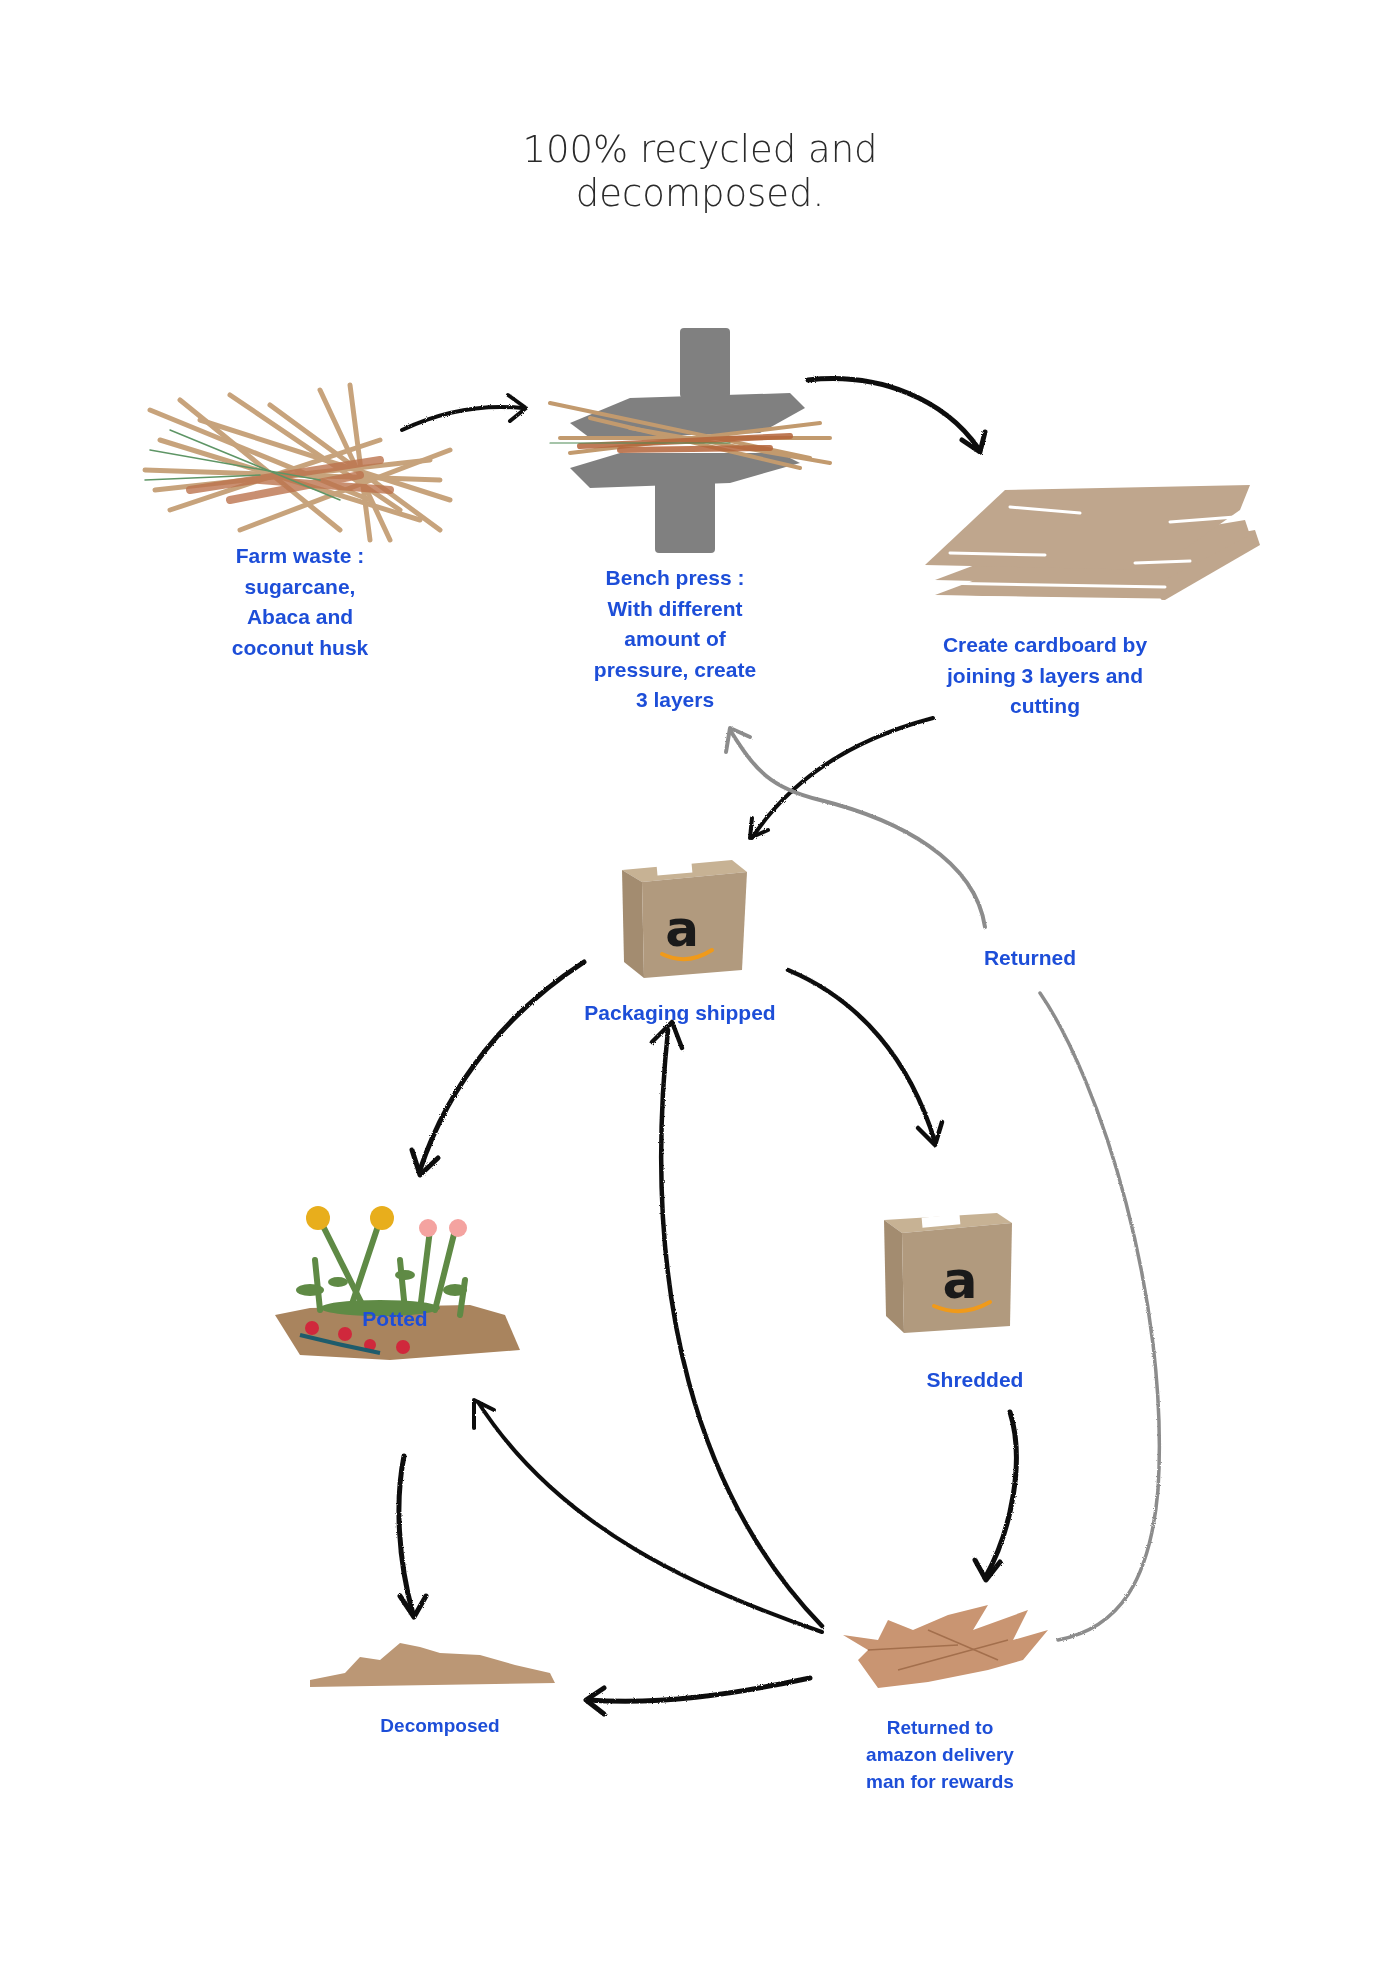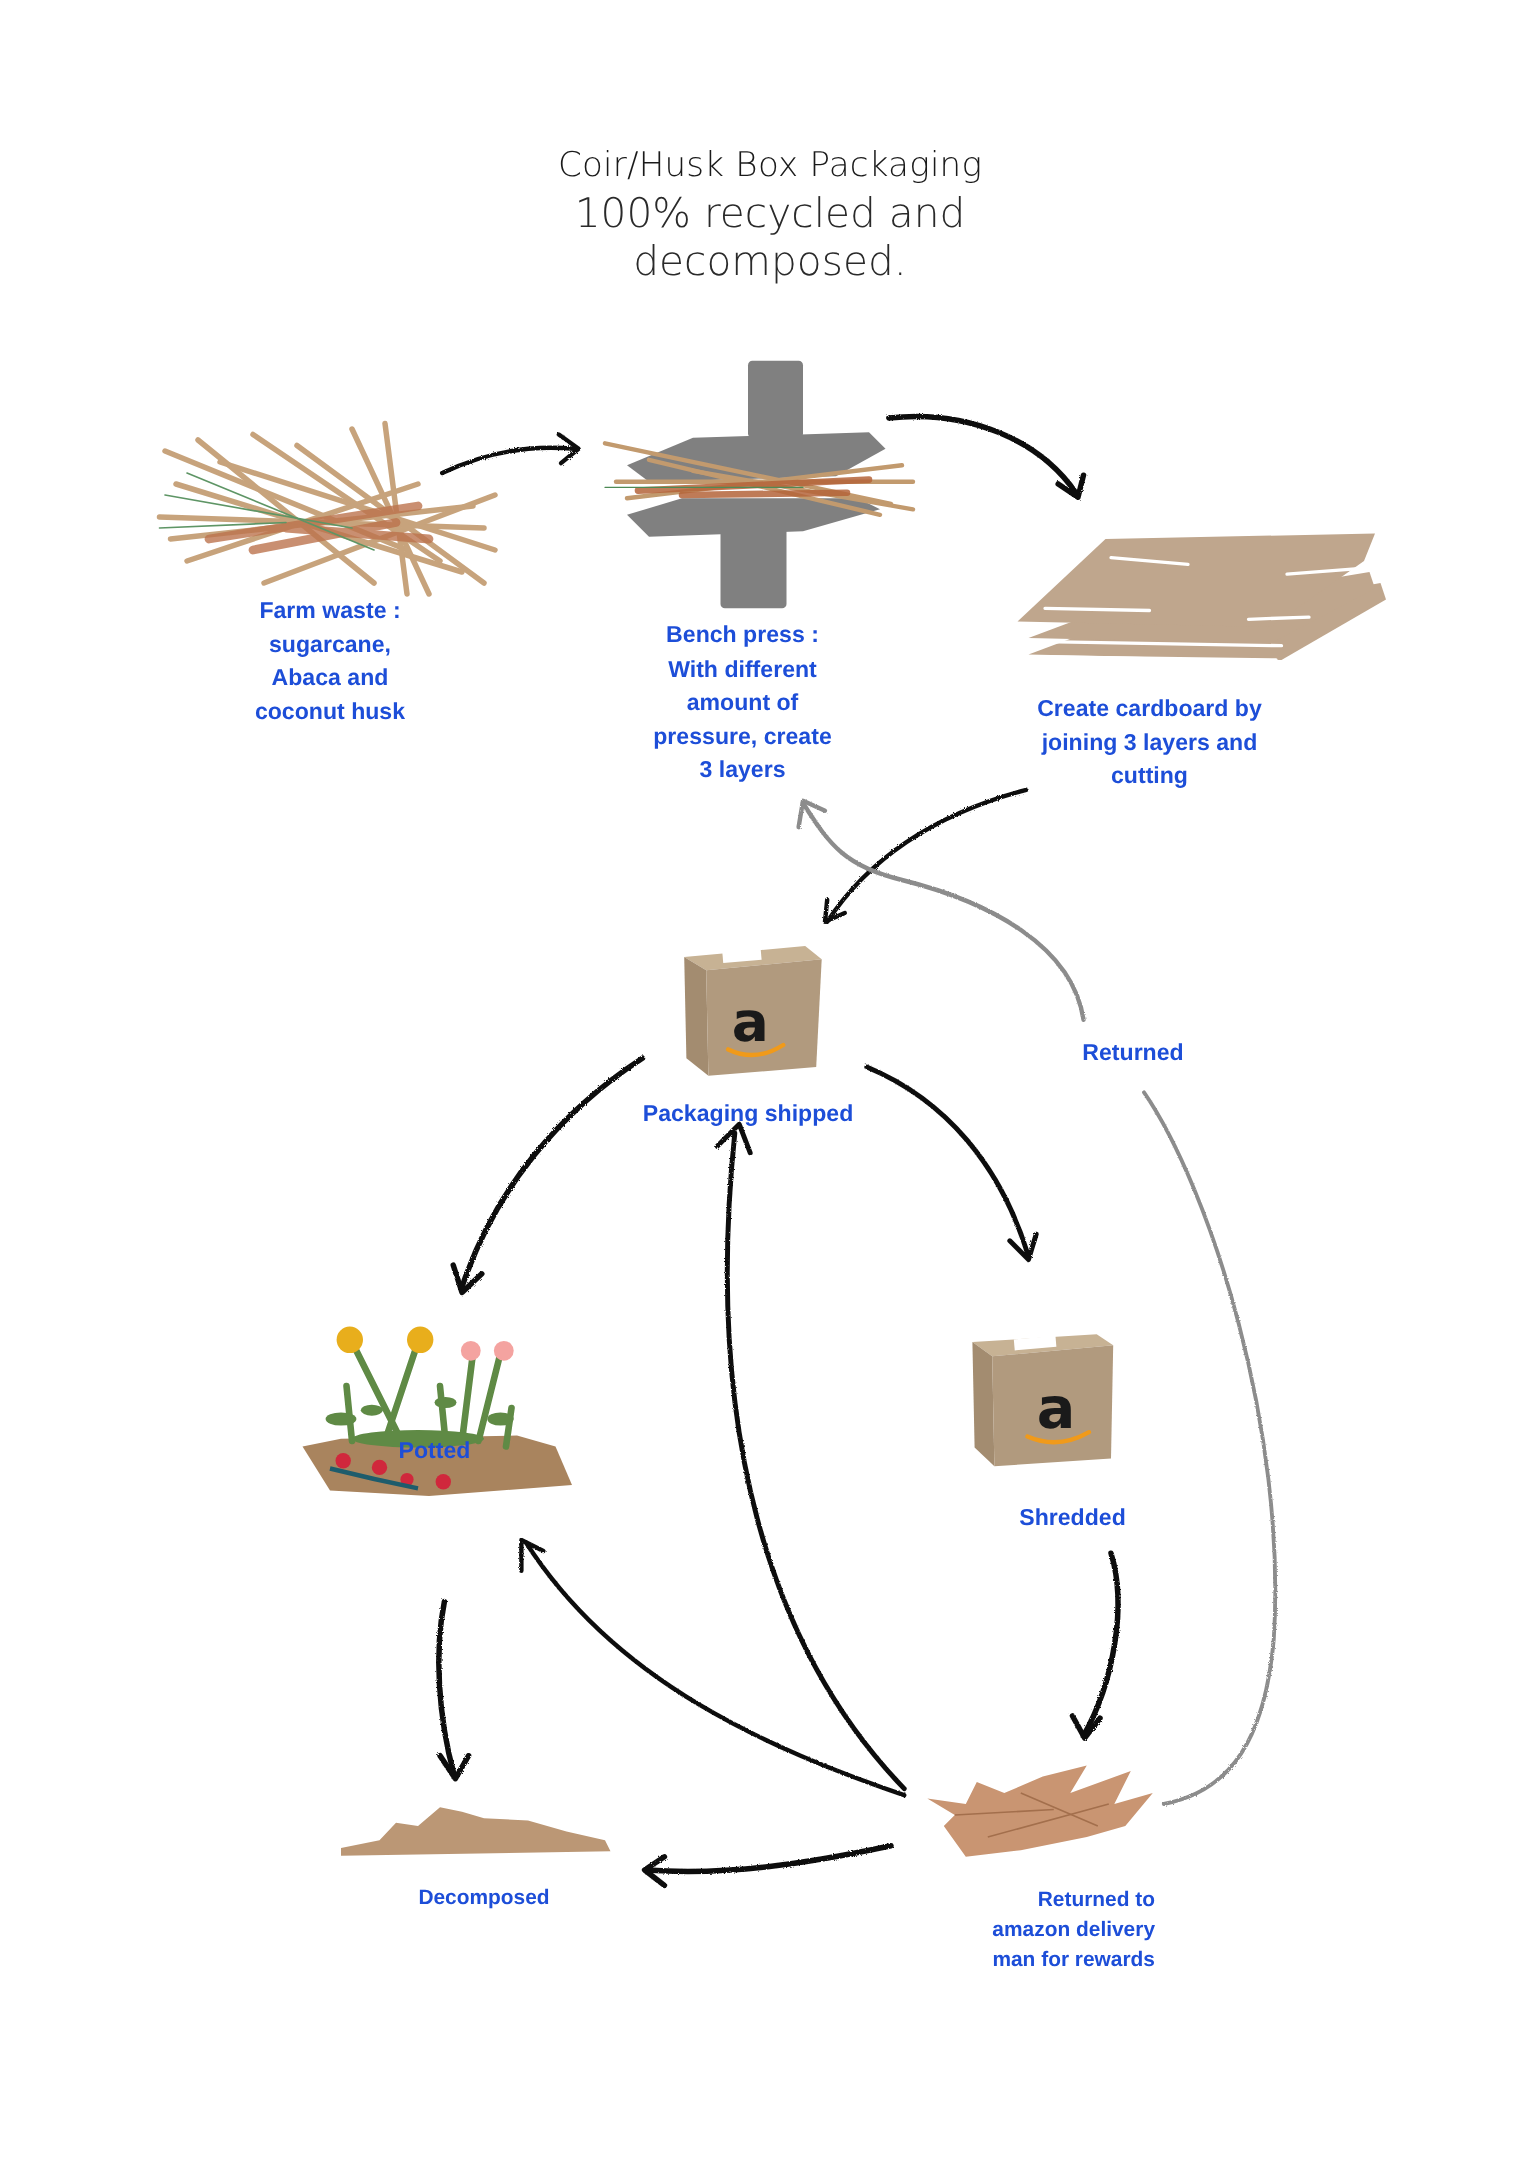--- a/index.html
+++ b/index.html
@@ -12,21 +12,20 @@
   .label { position: absolute; text-align: center; font-family: "Liberation Sans", sans-serif;
            font-weight: 600; font-size: 21px; line-height: 30.5px; color: #1d4ed8; white-space: pre-line; }
   .label.sm { font-size: 19px; line-height: 27px; }
   svg.layer { position: absolute; left: 0; top: 0; width: 1400px; height: 1980px; }
   .illus { position: absolute; }
 </style>
 </head>
 <body>
 
 <div class="title-block">
-  <div class="t1">Coir/Husk Box Packaging</div>
   <div class="t2">100% recycled and</div>
   <div class="t2">decomposed.</div>
 </div>
 
 <svg class="layer" viewBox="0 0 1400 1980">
   <defs>
     <filter id="rough" x="-10%" y="-10%" width="120%" height="120%">
       <feTurbulence type="fractalNoise" baseFrequency="0.9" numOctaves="2" result="n"></feTurbulence>
       <feDisplacementMap in="SourceGraphic" in2="n" scale="2.5"></feDisplacementMap>
     </filter>
@@ -238,15 +237,15 @@
 pressure, create
 3 layers</div>
 <div class="label" style="left:910px;top:630px;width:270px;">Create cardboard by
 joining 3 layers and
 cutting</div>
 <div class="label" style="left:550px;top:998px;width:260px;">Packaging shipped</div>
 <div class="label" style="left:950px;top:943px;width:160px;">Returned</div>
 <div class="label" style="left:320px;top:1304px;width:150px;">Potted</div>
 <div class="label" style="left:890px;top:1365px;width:170px;">Shredded</div>
 <div class="label sm" style="left:340px;top:1712px;width:200px;">Decomposed</div>
-<div class="label sm" style="left:830px;top:1714px;width:220px;text-align:right;">Returned to
+<div class="label sm" style="left:830px;top:1714px;width:220px;">Returned to
 amazon delivery
 man for rewards</div>
 
 </body></html>

